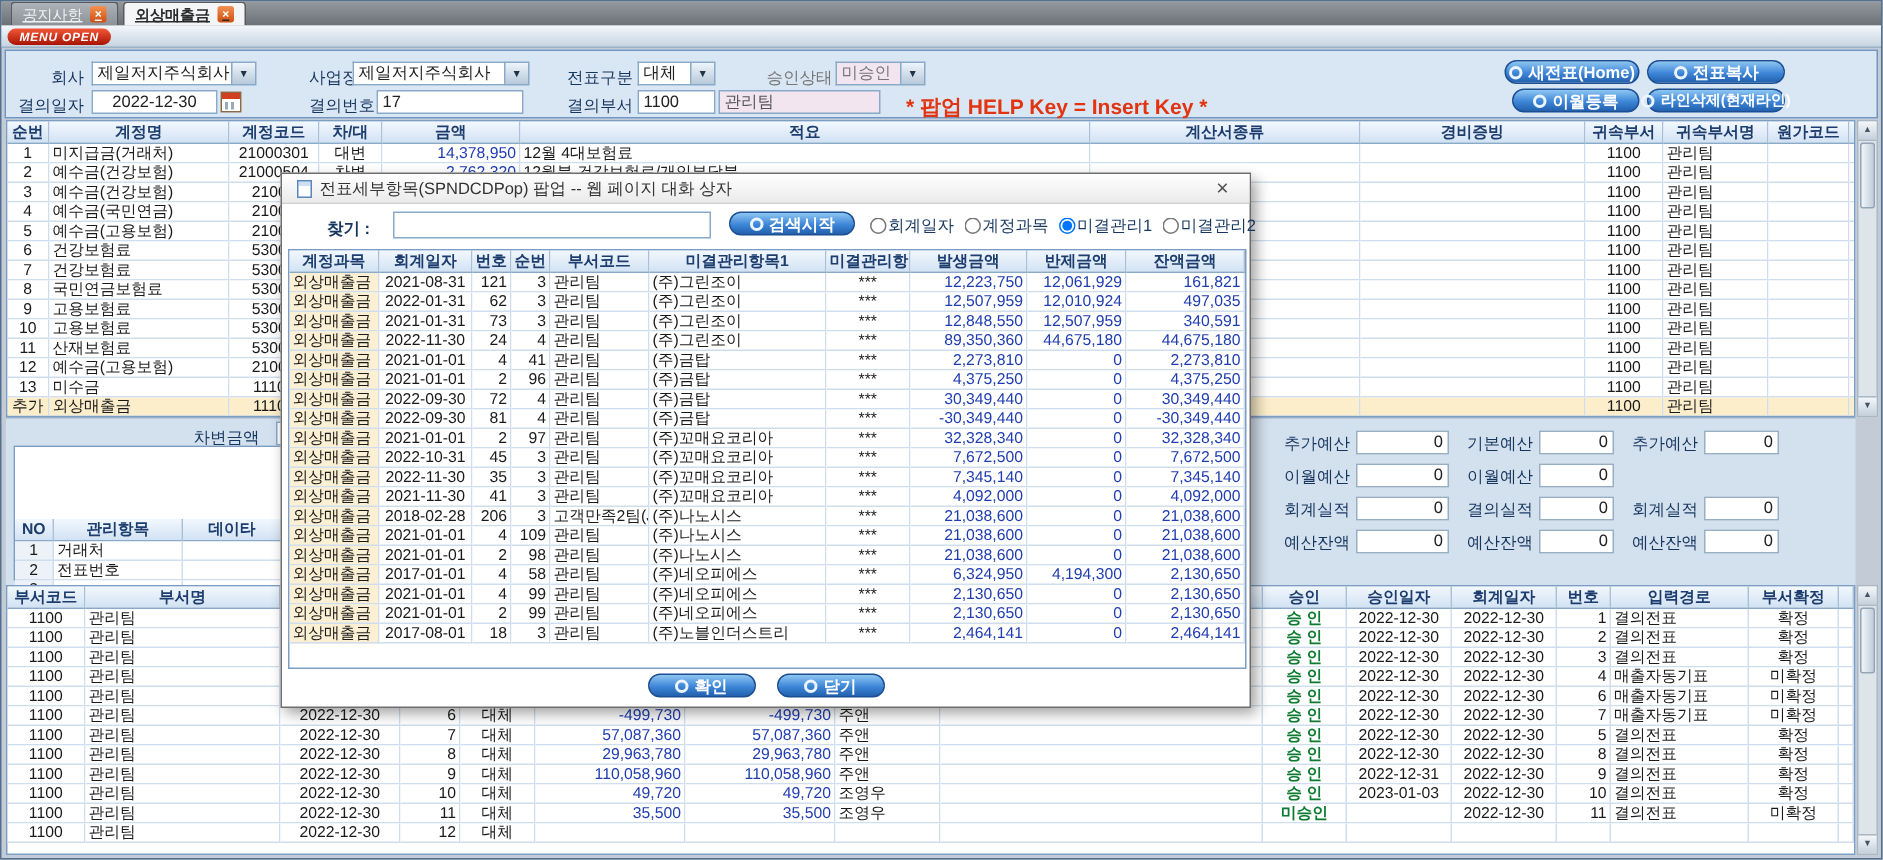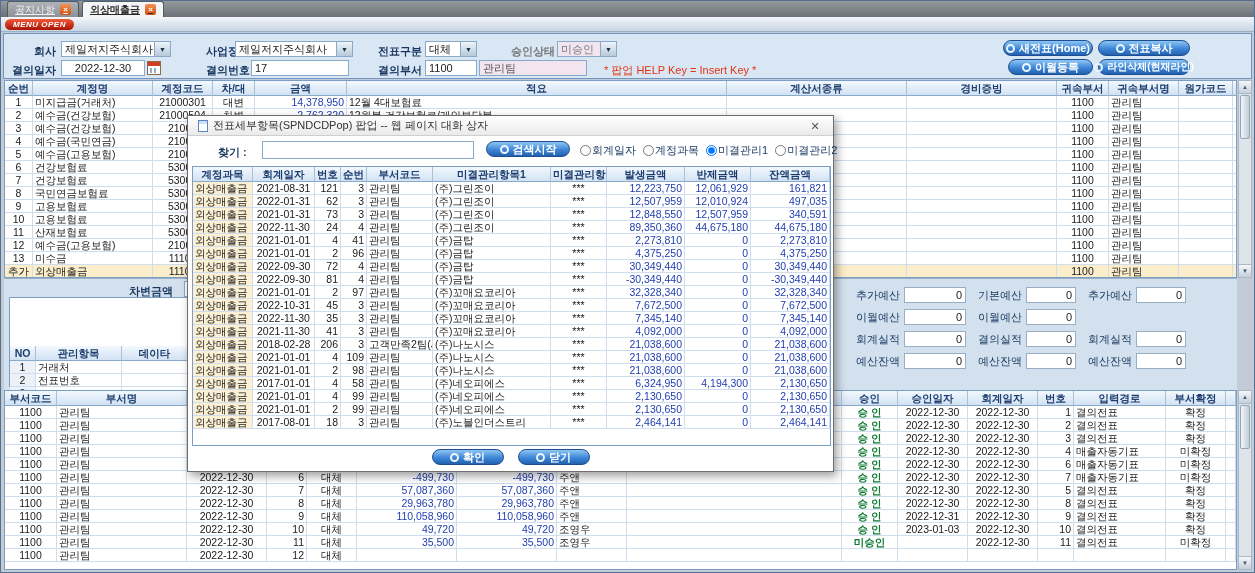--- a/index.html
+++ b/index.html
@@ -24,32 +24,32 @@
 
   
   .menubar{position:absolute;left:0;top:16px;width:100%;height:15px;box-sizing:border-box;
     background:linear-gradient(#f3f7fb,#c7d4e1);border-bottom:1px solid #9bb1c7;}
   .menu-open{position:absolute;left:4px;top:2px;height:11px;line-height:11px;padding:0 8px;border-radius:6px;
     background:linear-gradient(#f25838,#a81404);color:#fff;font-size:8px;font-weight:bold;font-style:italic;letter-spacing:.5px;}
 
   
   .form-area{position:absolute;left:2px;top:32px;width:1249px;height:46px;box-sizing:border-box;
     background:#d9e6f4;border:1px solid #6f96c2;}
-  .flabel{position:absolute;color:#16365f;font-weight:bold;font-size:11px;white-space:nowrap;}
+  .flabel{position:absolute;color:#16365f;font-weight:normal;font-size:11px;white-space:nowrap;}
   .finput{position:absolute;height:16px;line-height:14px;background:#fff;border:1px solid #89a9c9;
     font-size:11px;padding:0 3px;box-sizing:border-box;white-space:nowrap;overflow:hidden;}
   .center{text-align:center;}
   .readonly{background:#f2e5f0;color:#555;}
   .fselect{position:absolute;height:16px;display:flex;box-sizing:border-box;}
   .fselect .sval{flex:1;background:#fff;border:1px solid #89a9c9;border-right:none;padding:0 3px;
     line-height:14px;font-size:11px;white-space:nowrap;overflow:hidden;}
   .fselect .sarrow{width:15px;background:linear-gradient(#eef4fa,#b7c9da);border:1px solid #89a9c9;
     font-size:7px;color:#234;display:flex;align-items:center;justify-content:center;}
   .fselect.disabled .sval{background:#f2e5f0;color:#777;}
-  .note{position:absolute;color:#e23410;font-size:11px;font-weight:normal;white-space:nowrap;}
+  .note{position:absolute;color:#e23410;font-size:14px;font-weight:bold;white-space:nowrap;}
   .cal{position:absolute;width:14px;height:14px;background:#fff;border:1px solid #8b6a4a;box-sizing:border-box;}
   .cal::before{content:"";position:absolute;left:0;top:0;width:100%;height:4px;background:#d04020;}
   .cal::after{content:"";position:absolute;left:2px;top:6px;width:8px;height:5px;
     background:repeating-linear-gradient(90deg,#9ab 0 2px,transparent 2px 4px);}
 
   
   .pill{height:16px;border-radius:9px;background:linear-gradient(#8ec6f2,#3e86d8 55%,#2261ae);
     border:1px solid #1c4f92;color:#fff;font-size:11px;font-weight:bold;
     display:flex;align-items:center;justify-content:center;gap:4px;padding:6px 6px;box-sizing:border-box;
     white-space:nowrap;cursor:default;}

